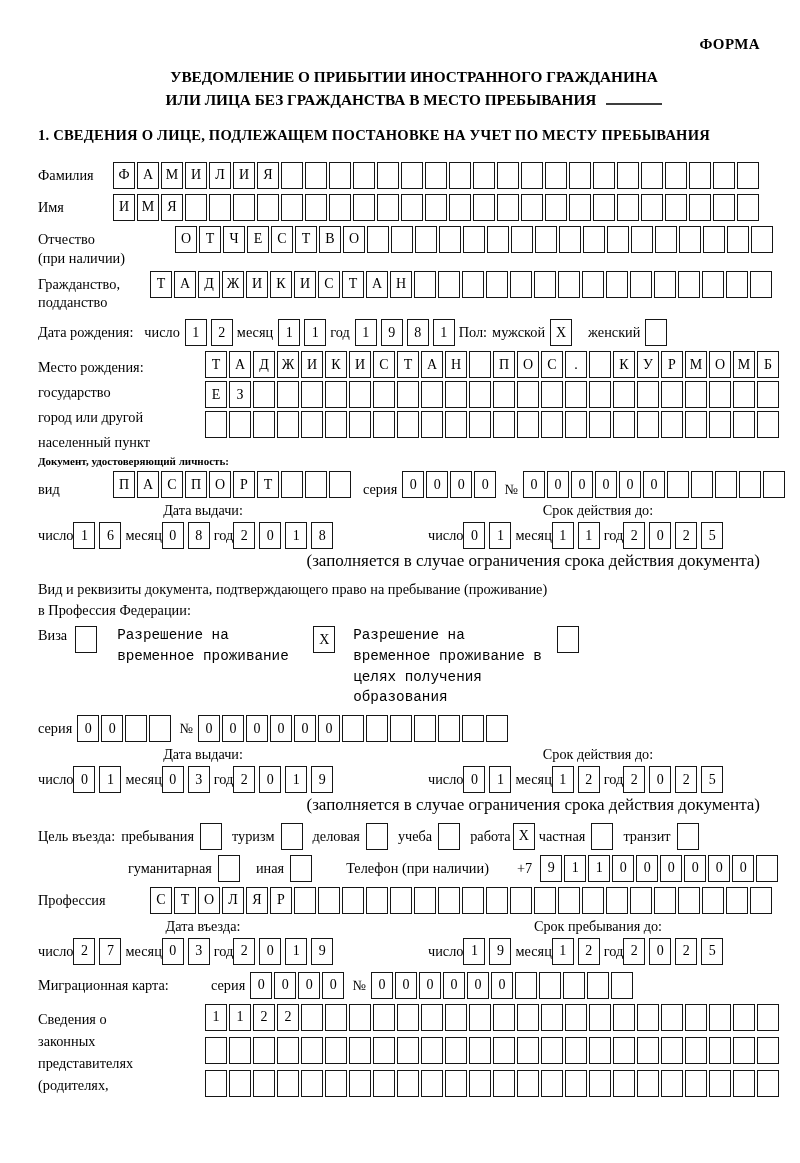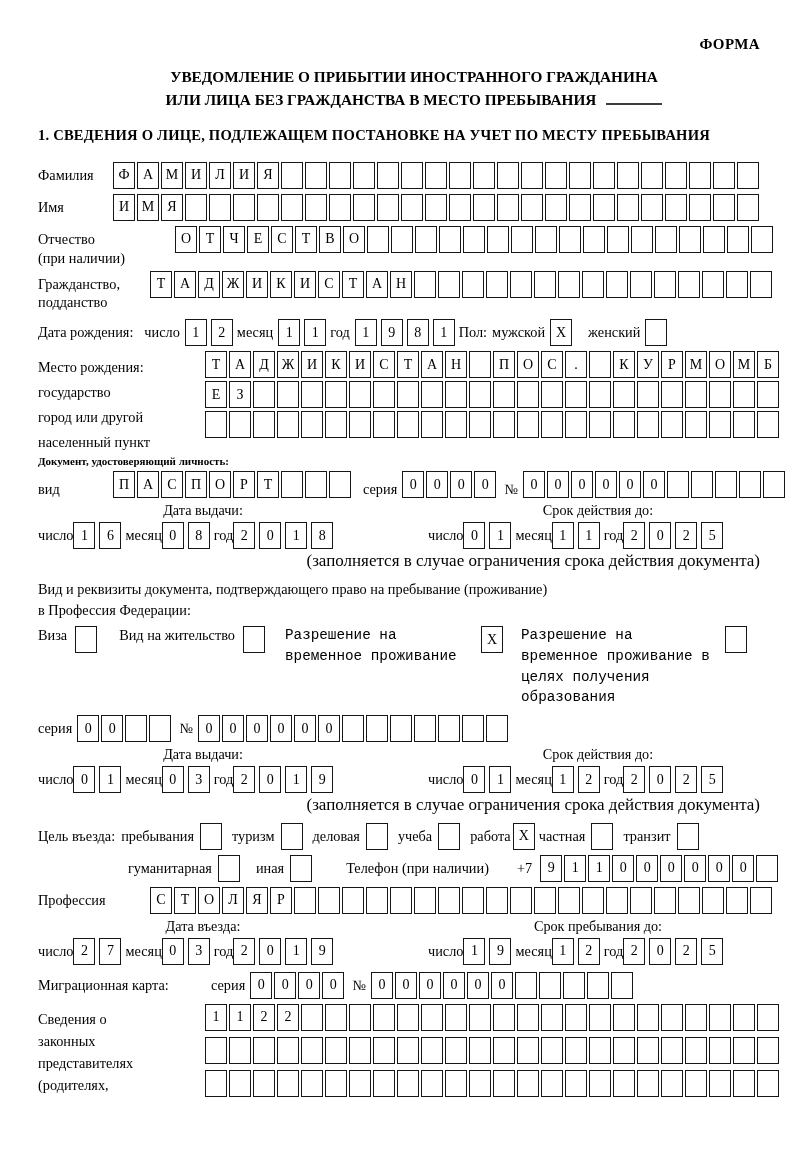--- a/index.html
+++ b/index.html
@@ -426,26 +426,20 @@
     <div>в Профессия Федерации:</div>
   </div>
 
   <div class="permits">
     <div class="permit">
       <div class="permit-text">Виза</div>
       <span class="cells chk">
           <span class="cell"></span>
         </span>
     </div>
-    <div class="permit" style="margin-left:22px;">
-      <div class="permit-text">Вид на жительство</div>
-      <span class="cells chk">
-          <span class="cell"></span>
-        </span>
-    </div>
     <div class="permit" style="margin-left:20px;">
       <div class="permit-text center pw180">Разрешение на временное проживание</div>
       <span class="cells chk">
           <span class="cell">X</span>
         </span>
     </div>
     <div class="permit" style="margin-left:18px;">
       <div class="permit-text center pw195">Разрешение на временное проживание в целях получения образования</div>
       <span class="cells chk">
           <span class="cell"></span>

